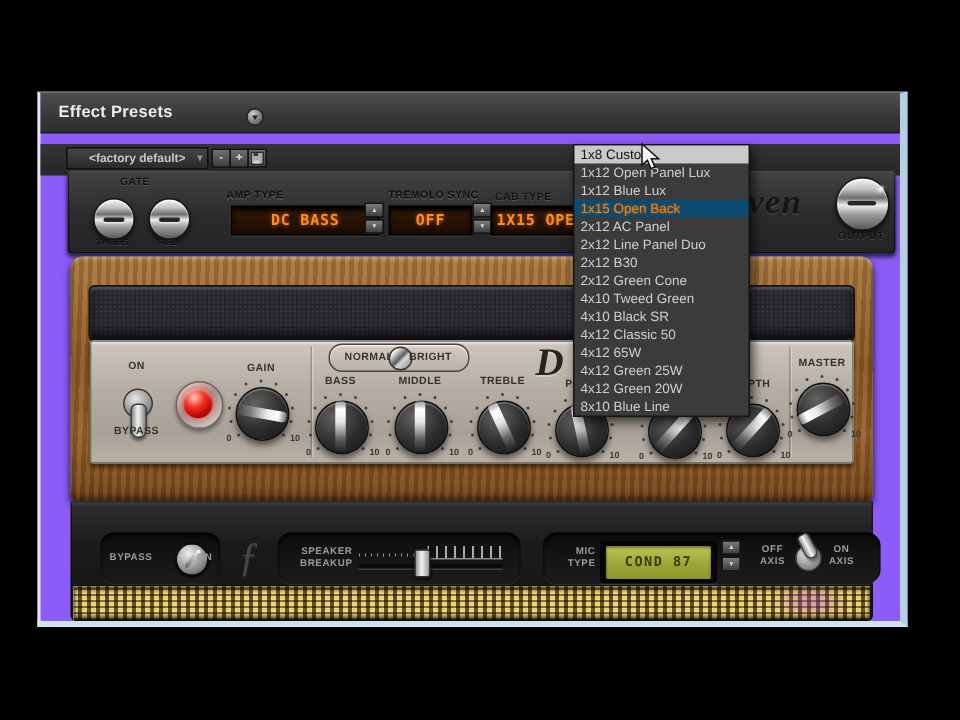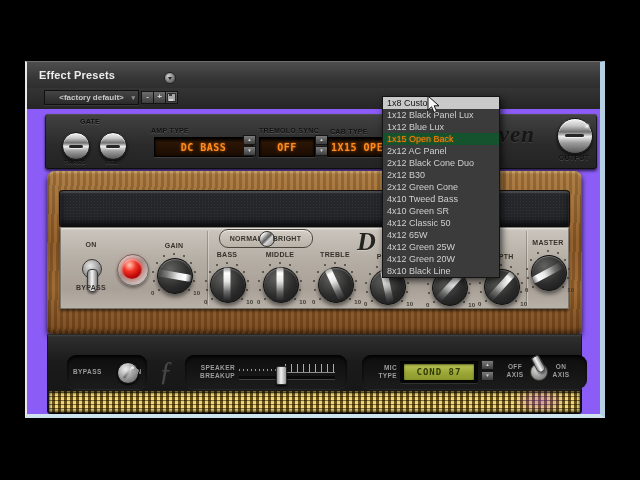--- a/index.html
+++ b/index.html
@@ -15,21 +15,21 @@
   
   .hdr{position:absolute;left:0;top:0;width:100%;height:26px;
     background:linear-gradient(180deg,#4e4e4e,#373737 60%,#2e2e2e);border-bottom:1px solid #1a1a1a;}
   .hdr-title{position:absolute;left:12px;top:7px;font-size:11px;font-weight:bold;color:#ececec;letter-spacing:.2px;}
   .hdr-circle{position:absolute;left:137px;top:10px;width:10px;height:10px;border-radius:50%;
     background:radial-gradient(circle at 35% 30%,#cfcfcf,#7c7c7c 55%,#4c4c4c);border:1px solid #222;}
   .hdr-circle::after{content:"";position:absolute;left:3px;top:4px;border-left:2px solid transparent;
     border-right:2px solid transparent;border-top:3px solid #222;}
 
   
-  .prow{position:absolute;left:0;top:26px;width:100%;height:21px;background:linear-gradient(180deg,#343434,#262626);}
+  .prow{position:absolute;left:0;top:34px;width:100%;height:21px;background:linear-gradient(180deg,#343434,#262626);}
   .preset-field{position:absolute;left:17px;top:2px;width:93px;height:13px;
     background:linear-gradient(180deg,#454545,#2a2a2a);border:1px solid #101010;box-shadow:0 1px 0 rgba(255,255,255,.08);
     color:#c9c9c9;font-size:8px;font-weight:bold;text-align:center;line-height:13px;}
   .preset-field::after{content:"▾";position:absolute;right:3px;top:0;font-size:7px;color:#8d8d8d;line-height:13px;}
   .pbtn{position:absolute;top:3px;width:11px;height:11px;background:linear-gradient(180deg,#6e6e6e,#3d3d3d);
     border:1px solid #141414;color:#d6d6d6;font-size:8px;font-weight:bold;text-align:center;line-height:10px;}
   .disk{position:absolute;left:1px;top:1px;width:7px;height:7px;background:#a9a9a9;border:1px solid #2c2c2c;}
   .disk::before{content:"";position:absolute;left:1px;top:0;width:3px;height:2px;background:#3a3a3a;}
   .disk::after{content:"";position:absolute;left:1px;bottom:0;width:4px;height:2px;background:#d6d6d6;}
 
@@ -149,21 +149,21 @@
     box-shadow:inset 0 2px 3px rgba(0,0,0,.6),inset 0 -2px 3px rgba(0,0,0,.7);}
   .smear{position:absolute;right:14px;bottom:0;width:52px;height:24px;
     background:radial-gradient(closest-side,rgba(170,70,220,.4),rgba(170,70,220,0));}
 
   
   .menu{position:absolute;left:382px;top:96px;width:116px;z-index:50;background:#3b3b3b;
     border:1px solid #141414;box-shadow:2px 3px 7px rgba(0,0,0,.7);}
   .menu-item{height:12px;line-height:12px;padding-left:4px;font-size:9px;color:#cfcfcf;
     white-space:nowrap;overflow:hidden;}
   .menu-item.hover{background:#c9c9c9;color:#141414;}
-  .menu-item.selected{background:#14532d;color:#ff8000;text-shadow:0 0 2px rgba(255,110,0,.6);}
+  .menu-item.selected{background:#0c4a6e;color:#ff8000;text-shadow:0 0 2px rgba(255,110,0,.6);}
 
   .cursor{position:absolute;left:427px;top:95px;z-index:60;}
 </style>
 </head>
 <body>
 
 <div class="window">
 
   <div class="hdr">
     <span class="hdr-title">Effect Presets</span>
@@ -427,21 +427,21 @@
       <span class="ticks-l"></span>
       <span class="ticks-r"></span>
       <span class="track"></span>
       <span class="thumb" style="left: 36.78px;"></span>
     </div>
 
     <span class="clab" style="left:322px;top:30px;width:28px;text-align:right;">
       <span>MIC</span><br>
       <span>TYPE</span>
     </span>
-    <div class="glcd-bezel" style="left:353px;top:27px;width:78px;height:22px;">
+    <div class="glcd-bezel" style="left:353px;top:27px;width:78px;height:28px;">
       <div class="glcd">COND 87</div>
     </div>
     <div class="spin" style="left:434px;top:26px;">
         <b class="up"></b>
         <b class="dn"></b>
       </div>
 
     <span class="clab" style="left:457px;top:29px;width:22px;text-align:center;">
       <span>OFF</span><br>
       <span>AXIS</span>
@@ -455,31 +455,31 @@
 
     <div class="tweed">
         <span class="smear"></span>
       </div>
   </div>
 </div>
 
 <div class="menu">
 
 <div class="menu-item hover">1x8 Custom</div>
-    <div class="menu-item">1x12 Black Panel Lux</div>
+    <div class="menu-item">1x12 Open Panel Lux</div>
     <div class="menu-item">1x12 Blue Lux</div>
     <div class="menu-item selected">1x15 Open Back</div>
     <div class="menu-item">2x12 AC Panel</div>
-    <div class="menu-item">2x12 Black Cone Duo</div>
+    <div class="menu-item">2x12 Line Panel Duo</div>
     <div class="menu-item">2x12 B30</div>
     <div class="menu-item">2x12 Green Cone</div>
-    <div class="menu-item">4x10 Tweed Bass</div>
-    <div class="menu-item">4x10 Green SR</div>
+    <div class="menu-item">4x10 Tweed Green</div>
+    <div class="menu-item">4x10 Black SR</div>
     <div class="menu-item">4x12 Classic 50</div>
     <div class="menu-item">4x12 65W</div>
     <div class="menu-item">4x12 Green 25W</div>
     <div class="menu-item">4x12 Green 20W</div>
-    <div class="menu-item">8x10 Black Line</div>
+    <div class="menu-item">8x10 Blue Line</div>
   </div>
 
 <svg class="cursor" width="14" height="20" viewBox="0 0 14 20">
   <polygon points="1,1 1,15 4.6,11.8 7,17.5 9.6,16.3 7.2,10.8 12,10.8" fill="#f5f5f5" stroke="#111" stroke-width="1"></polygon>
 </svg>
 
 </body></html>

